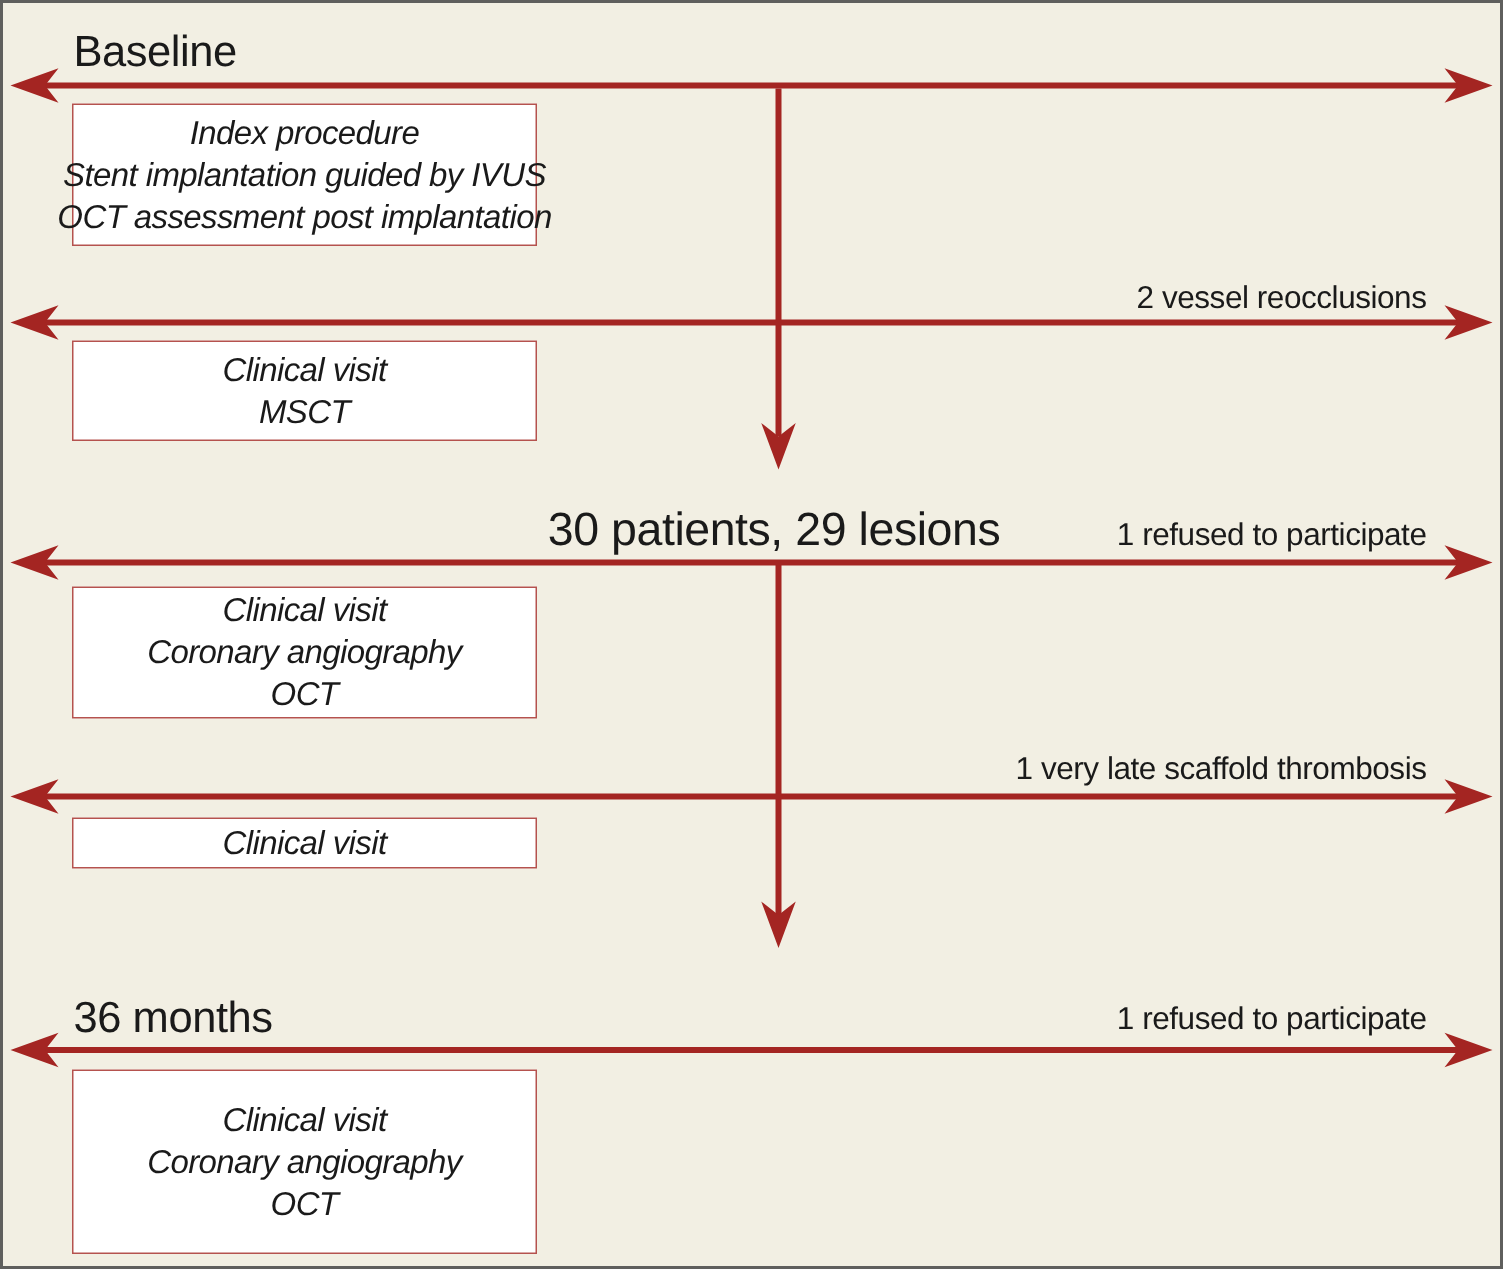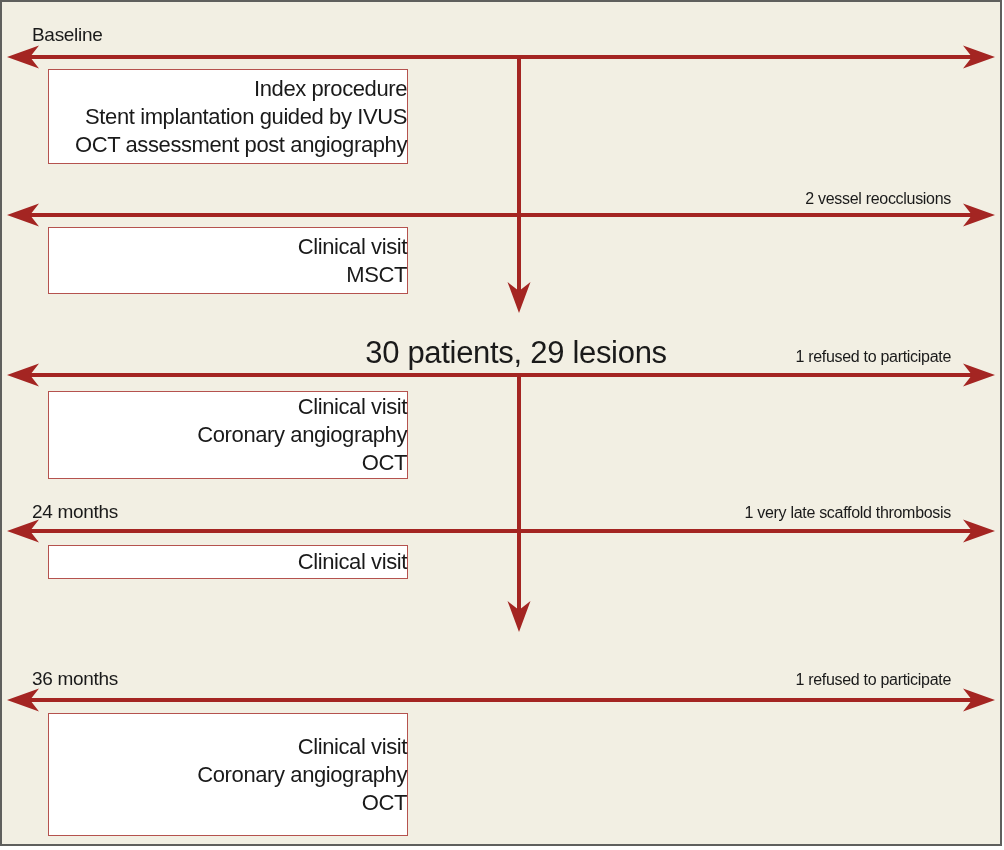--- a/index.html
+++ b/index.html
@@ -9,44 +9,45 @@
     position:absolute;left:0;top:0;
     width:998px;height:842px;
     border:2px solid var(--frame-border,#5f5f5d);
     background:var(--background,#f2efe3);
   }
   .arrow-svg{position:absolute;left:0;top:0;pointer-events:none;}
   .arrow-line{stroke:var(--arrow-red,#a42522);stroke-width:4;fill:none;}
   .arrow-head{fill:var(--arrow-red,#a42522);stroke:none;}
 
   .t-label{
-    position:absolute;left:30px;
-    font-size:19px;line-height:36px;
+    position:absolute;left:47px;
+    font-size:29px;line-height:36px;
     color:var(--text,#1a1a1a);
     letter-spacing:-0.3px;white-space:nowrap;
   }
   .count{
     position:absolute;left:334px;width:360px;
     text-align:center;
     font-size:31px;line-height:38px;
     color:var(--text,#1a1a1a);
     letter-spacing:-0.3px;white-space:nowrap;
   }
   .event{
     position:absolute;right:49px;
-    font-size:16px;line-height:26px;
+    font-size:21px;line-height:26px;
     color:var(--text,#1a1a1a);
     letter-spacing:-0.3px;white-space:nowrap;
   }
   .box{
-    position:absolute;left:46px;width:360px;
+    position:absolute;left:46px;width:310px;
     background:var(--box-background,#ffffff);
     border:1.5px solid var(--box-border,#b5524e);
-    display:flex;flex-direction:column;justify-content:center;align-items:flex-end;
+    display:flex;flex-direction:column;justify-content:center;align-items:center;
     box-sizing:border-box;
+    font-style:italic;
   }
   .box .line{
     font-size:22px;line-height:28px;
     color:var(--text,#1a1a1a);
     letter-spacing:-0.4px;white-space:nowrap;
     text-align:center;
   }
 </style>
 </head>
 <body>
@@ -90,38 +91,37 @@
         <line class="arrow-line" x1="26" y1="698" x2="972" y2="698"></line>
         <path class="arrow-head" d="M 5 698 L 37 686.5 L 28 698 L 37 709.5 Z"></path>
         <path class="arrow-head" d="M 993 698 L 961 686.5 L 970 698 L 961 709.5 Z"></path>
       </g>
     </svg>
 
     <div class="t-label" style="top:15px">Baseline</div>
     <div class="box" style="top:67px;height:95px">
       <div class="line">Index procedure</div>
       <div class="line">Stent implantation guided by IVUS</div>
-      <div class="line">OCT assessment post angiography</div>
+      <div class="line">OCT assessment post implantation</div>
     </div>
 
     <div class="event" style="top:184px">2 vessel reocclusions</div>
     <div class="box" style="top:225px;height:67px">
       <div class="line">Clinical visit</div>
       <div class="line">MSCT</div>
     </div>
 
     <div class="count" style="top:332px">30 patients, 29 lesions</div>
     <div class="event" style="top:342px">1 refused to participate</div>
     <div class="box" style="top:389px;height:88px">
       <div class="line">Clinical visit</div>
       <div class="line">Coronary angiography</div>
       <div class="line">OCT</div>
     </div>
 
-    <div class="t-label" style="top:492px">24 months</div>
     <div class="event" style="top:498px">1 very late scaffold thrombosis</div>
     <div class="box" style="top:543px;height:34px">
       <div class="line">Clinical visit</div>
     </div>
 
     <div class="t-label" style="top:659px">36 months</div>
     <div class="event" style="top:665px">1 refused to participate</div>
     <div class="box" style="top:711px;height:123px">
       <div class="line">Clinical visit</div>
       <div class="line">Coronary angiography</div>

